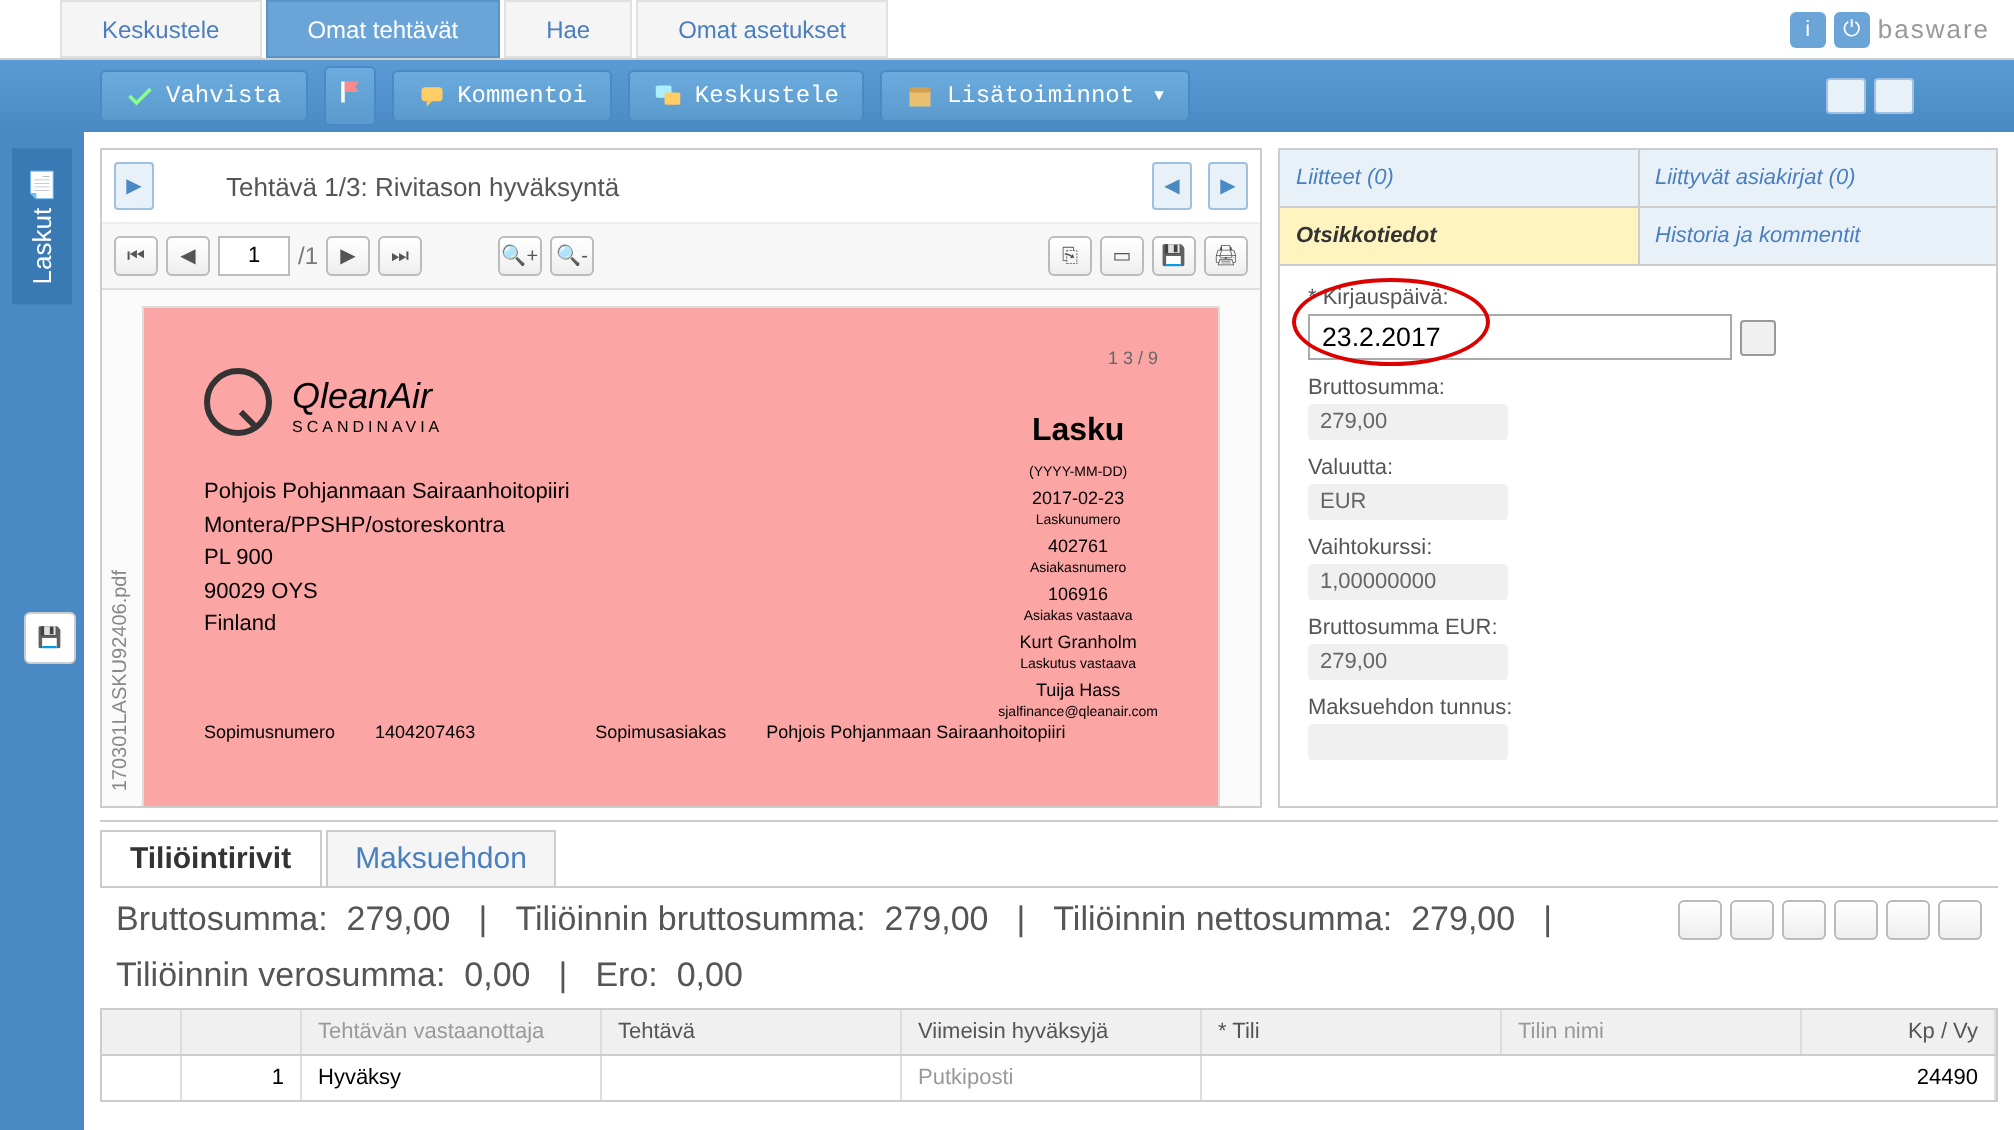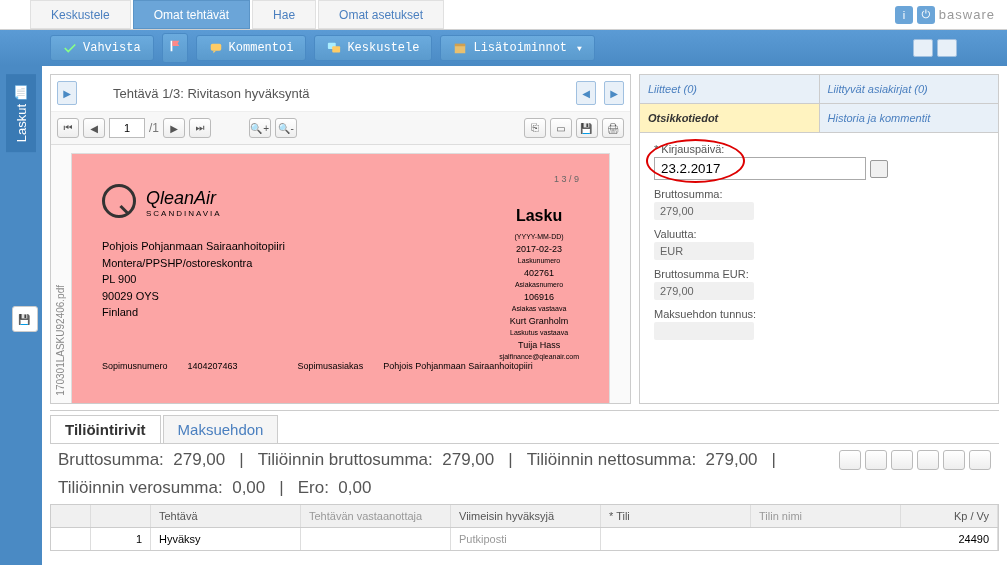--- a/index.html
+++ b/index.html
@@ -255,20 +255,24 @@
           </div>
           <div class="field">
             <div class="flabel">Bruttosumma:</div>
             <div class="fval">279,00</div>
           </div>
           <div class="field">
             <div class="flabel">Valuutta:</div>
             <div class="fval">EUR</div>
           </div>
           <div class="field">
+            <div class="flabel">Vaihtokurssi:</div>
+            <div class="fval">1,00000000</div>
+          </div>
+          <div class="field">
             <div class="flabel">Bruttosumma EUR:</div>
             <div class="fval">279,00</div>
           </div>
           <div class="field">
             <div class="flabel">Maksuehdon tunnus:</div>
             <div class="fval">&nbsp;</div>
           </div>
         </div>
       </div>
     </div>
@@ -296,22 +300,22 @@
       </div>
       <div class="sums" style="margin-top:-4px">
         <span><span>Tiliöinnin verosumma:</span>&nbsp;&nbsp;<span>0,00</span></span>
           <span>|</span>
         <span><span>Ero:</span>&nbsp;&nbsp;<span>0,00</span></span>
       </div>
       <div class="grid">
         <div class="ghead">
           <div class="gcell c0"></div>
           <div class="gcell c1"></div>
+          <div class="gcell c3">Tehtävän vastaanottaja</div>
           <div class="gcell c2">Tehtävä</div>
-          <div class="gcell c3">Tehtävän vastaanottaja</div>
           <div class="gcell c4">Viimeisin hyväksyjä</div>
           <div class="gcell c5">* Tili</div>
           <div class="gcell c6">Tilin nimi</div>
           <div class="gcell c7">Kp / Vy</div>
         </div>
         <div class="grow">
           <div class="gcell c0"></div>
           <div class="gcell c1">1</div>
           <div class="gcell c2">Hyväksy</div>
           <div class="gcell c4"></div>

